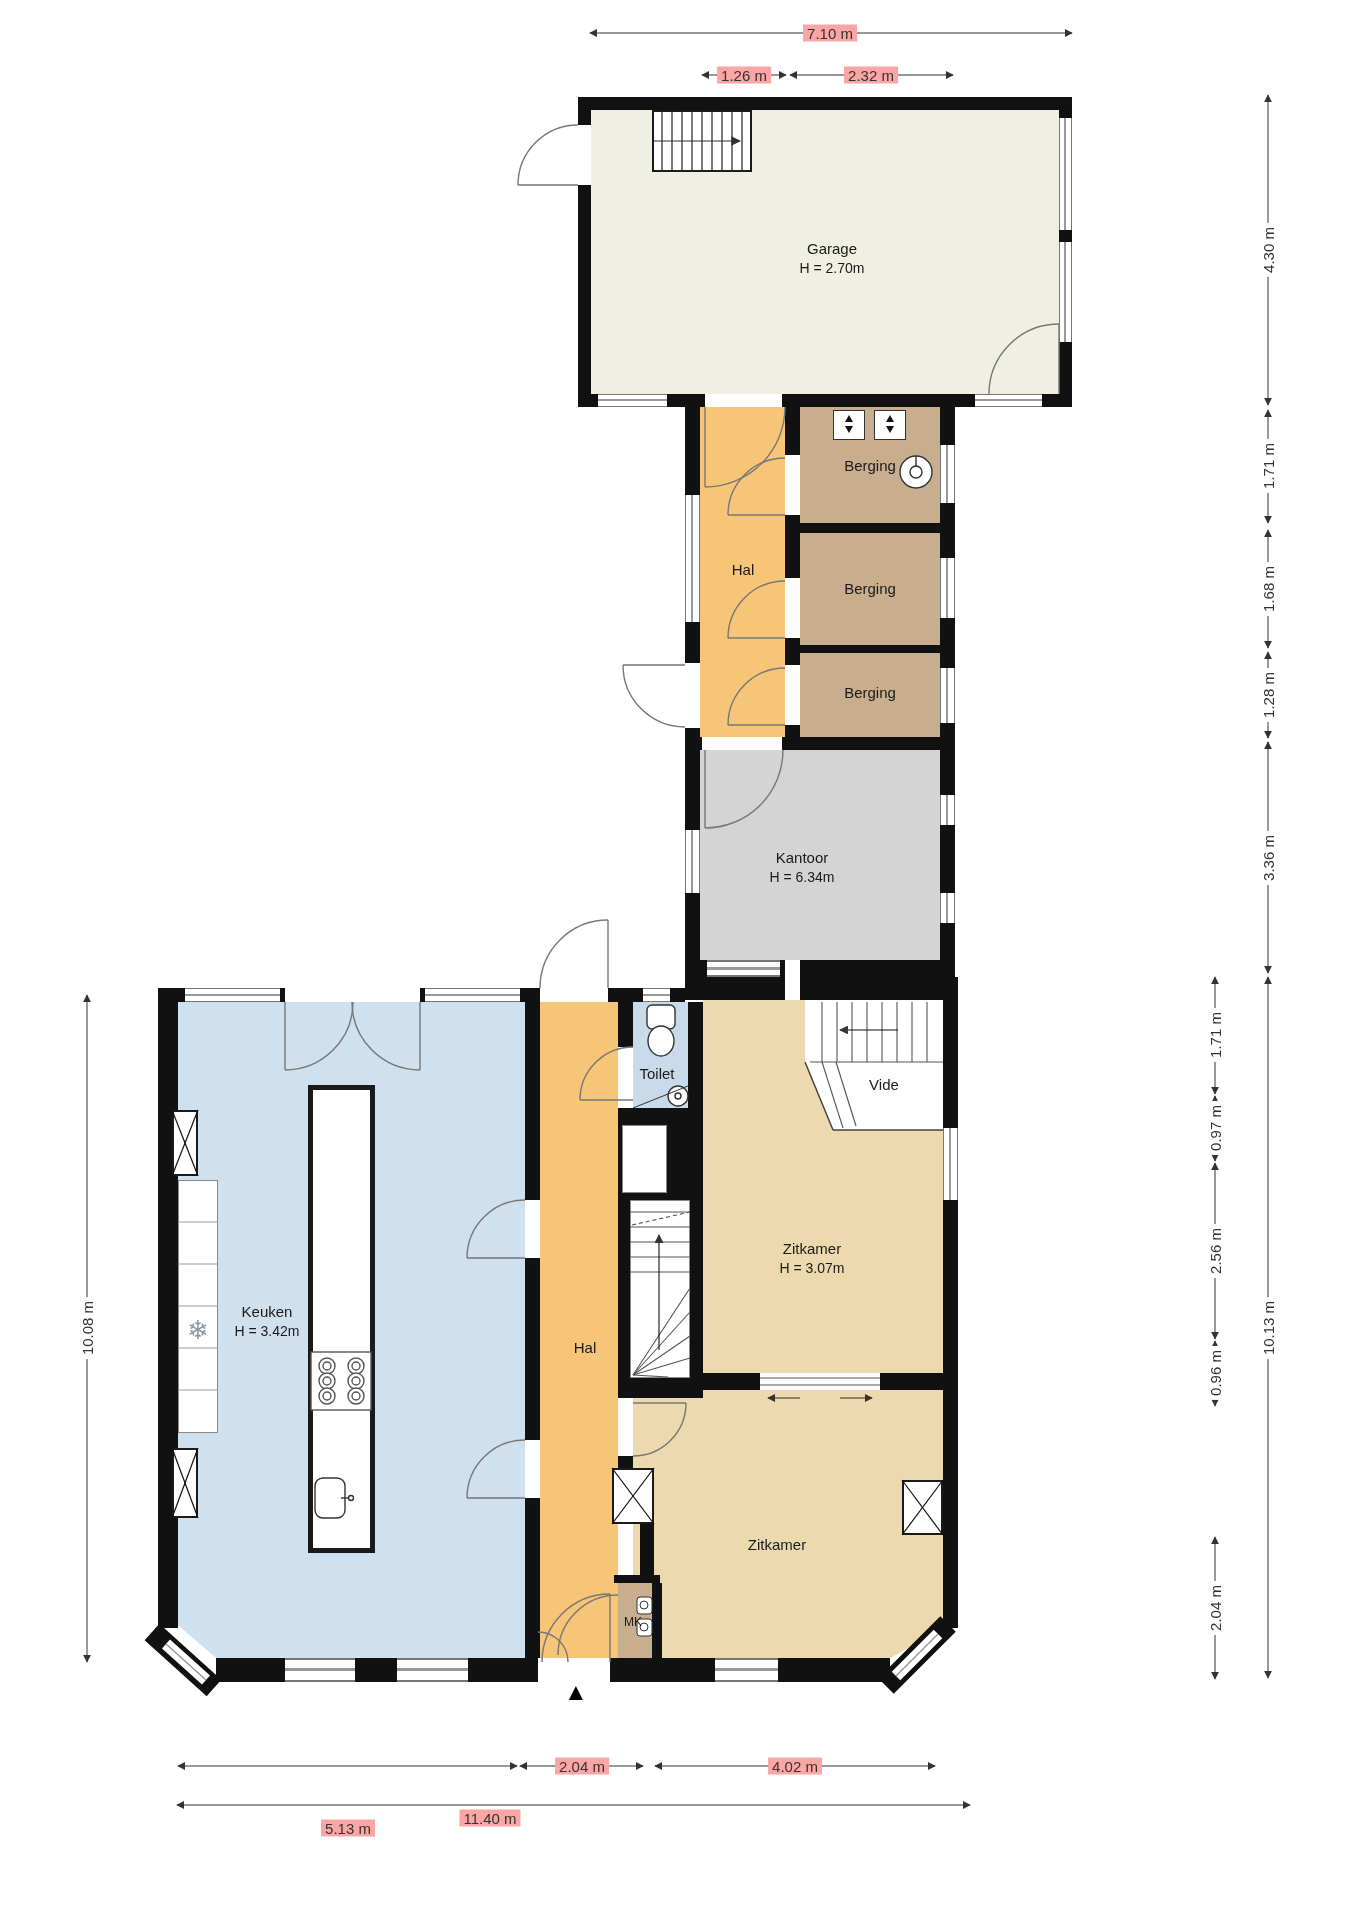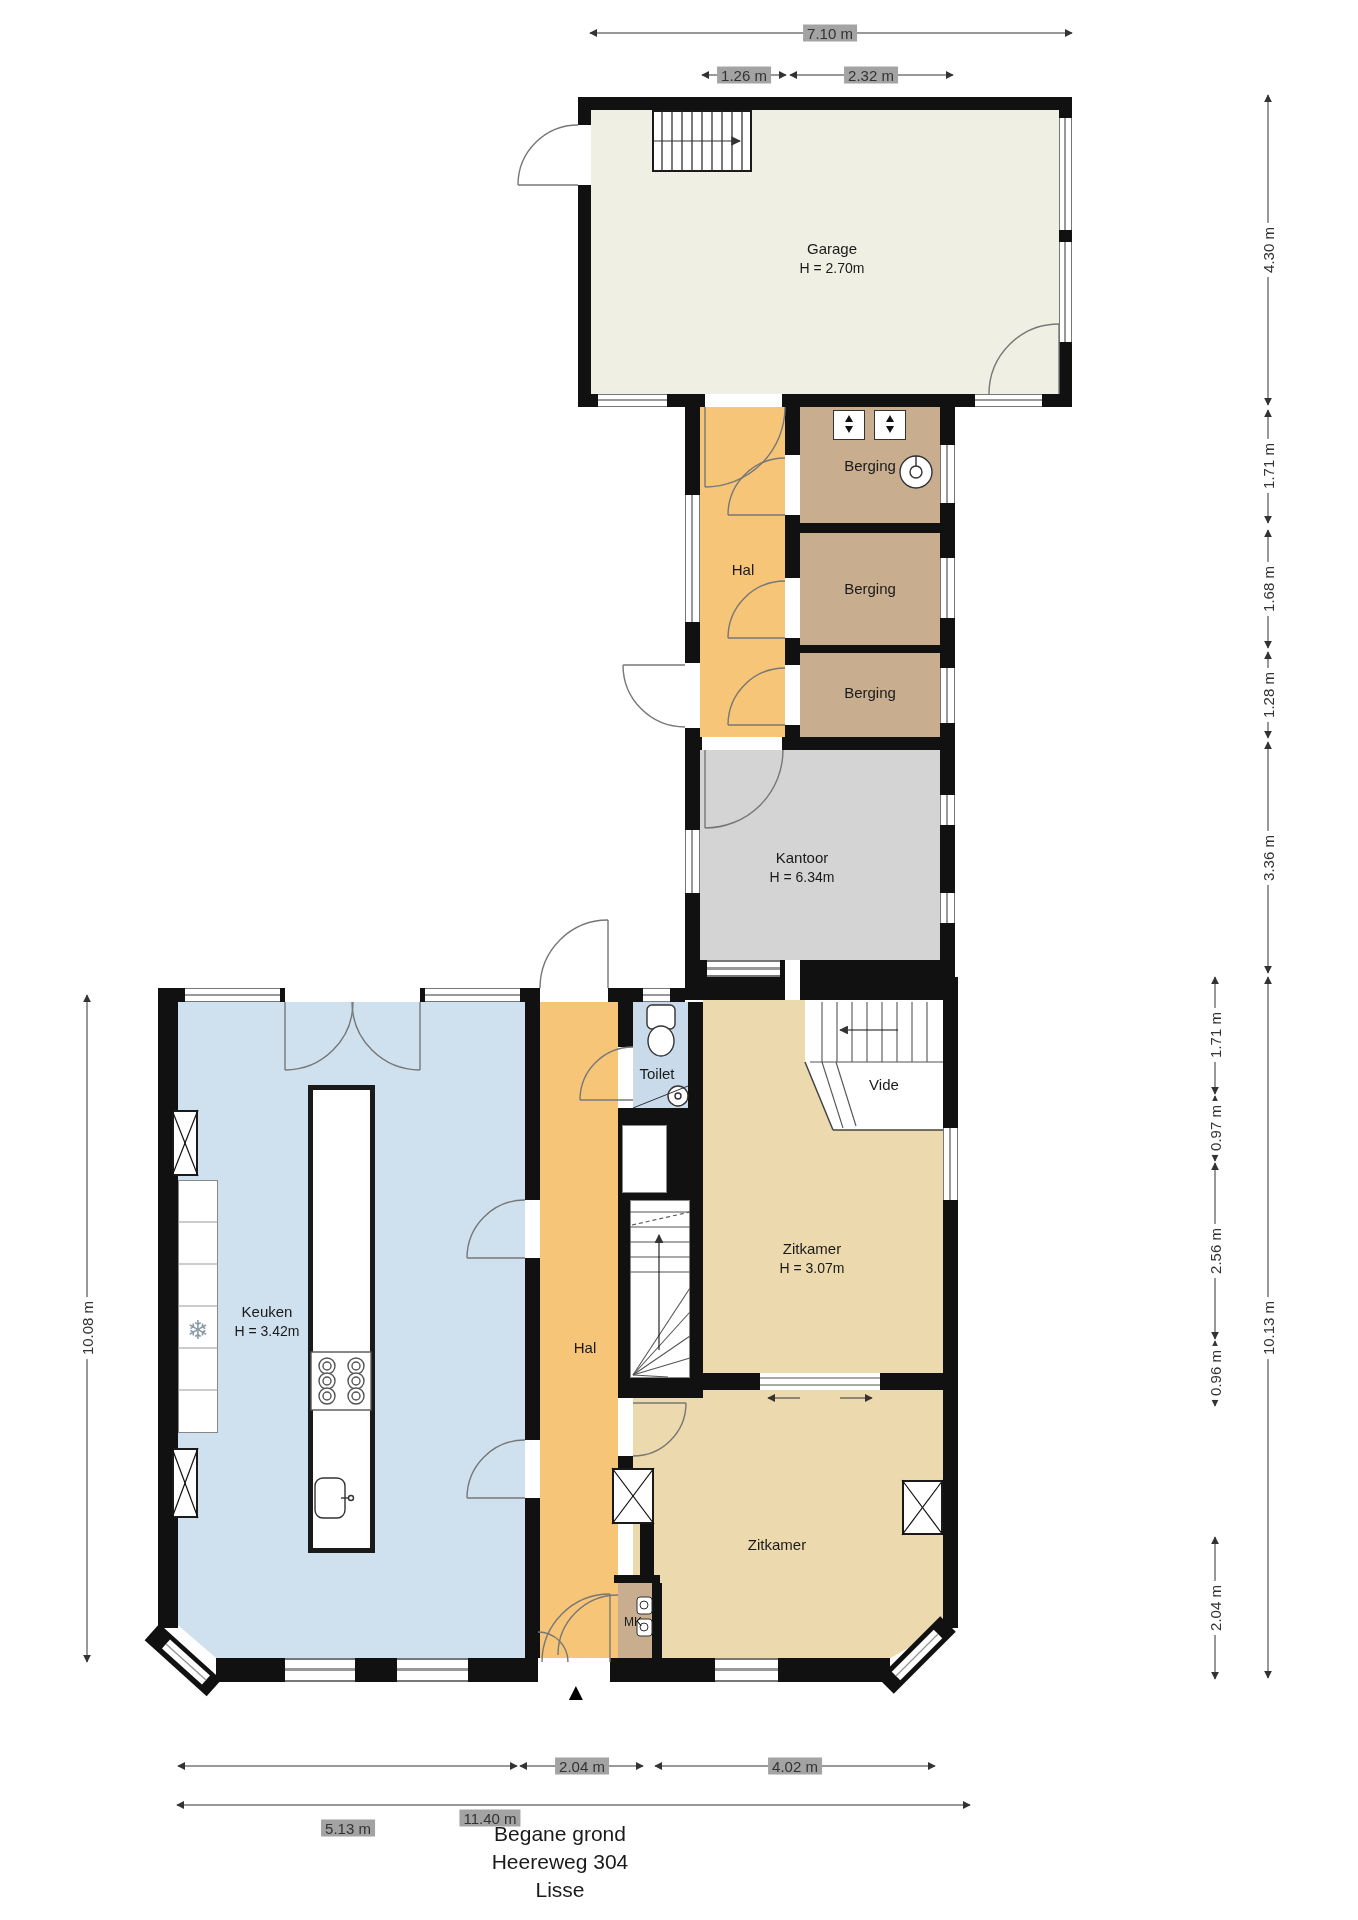--- a/index.html
+++ b/index.html
@@ -16,21 +16,21 @@
   .wall{position:absolute;background:#111}
   .gap{position:absolute;background:#fff}
   .winV{position:absolute;background:linear-gradient(to right,#777 0 9%,#fff 9% 42%,#999 42% 56%,#fff 56% 91%,#777 91% 100%)}
   .winH{position:absolute;background:linear-gradient(to bottom,#777 0 9%,#fff 9% 42%,#999 42% 56%,#fff 56% 91%,#777 91% 100%)}
   .box{position:absolute;background:#fff;border:2px solid #1a1a1a;box-sizing:border-box}
   .lite{border:1px solid #888}
   .lbl{position:absolute;transform:translate(-50%,-50%);text-align:center;
        font-size:15px;color:#1a1a1a;white-space:nowrap;line-height:1.35}
   .lbl .h{font-size:14px}
   .dim{position:absolute;transform:translate(-50%,-50%);font-size:15px;color:#333;
-       background:#a3a3a3;padding:0 4px;white-space:nowrap}
+       background:#fca5a5;padding:0 4px;white-space:nowrap}
   .dimv{position:absolute;transform:translate(-50%,-50%) rotate(-90deg);font-size:15px;
        color:#333;background:#fff;padding:0 4px;white-space:nowrap}
   .icon{position:absolute;transform:translate(-50%,-50%);color:#8a9aa8}
   .entr{position:absolute;transform:translate(-50%,-50%);color:#000;font-size:24px}
   svg.overlay{position:absolute;left:0;top:0;pointer-events:none}
   .footer{position:absolute;left:400px;top:1820px;width:320px;text-align:center;
           font-size:21px;color:#1a1a1a;line-height:1.33}
 </style>
 </head>
 <body>
@@ -413,19 +413,14 @@
   <div class="dimv" style="left:1215px;top:1128px">0.97 m</div>
   <div class="dimv" style="left:1215px;top:1251px">2.56 m</div>
   <div class="dimv" style="left:1215px;top:1373px">0.96 m</div>
   <div class="dimv" style="left:1215px;top:1608px">2.04 m</div>
   <div class="dimv" style="left:87px;top:1328px">10.08 m</div>
   <div class="dim" style="left:348px;top:1828px">5.13 m</div>
   <div class="dim" style="left:582px;top:1766px">2.04 m</div>
   <div class="dim" style="left:795px;top:1766px">4.02 m</div>
   <div class="dim" style="left:490px;top:1818px">11.40 m</div>
 
-  <div class="footer">
-    <div>Begane grond</div>
-    <div>Heereweg 304</div>
-    <div>Lisse</div>
-  </div>
 
 </div>
 
 </body></html>

